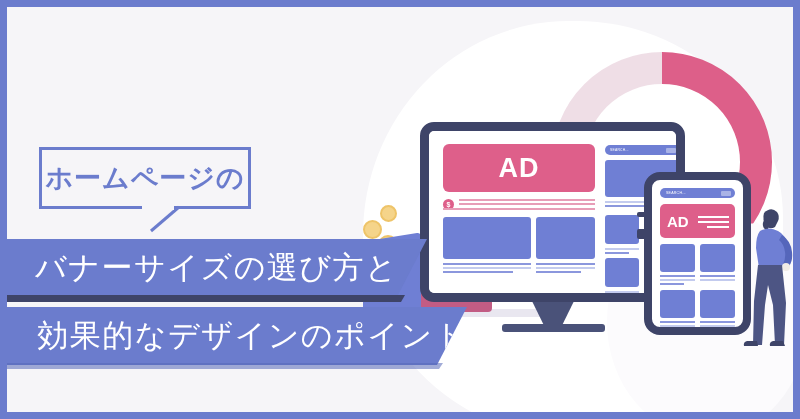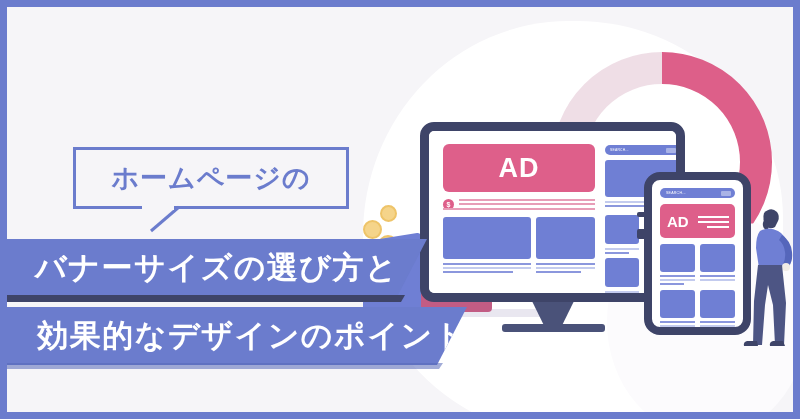--- a/index.html
+++ b/index.html
@@ -239,24 +239,23 @@
     position: absolute;
     left: 356px; top: 302px;
     width: 180px; height: 8px;
     background: #e9e7f0;
   }
 
   
   .bubble {
     position: absolute;
     left: 32px; top: 140px;
-    width: 276px; height: 62px;
+    width: 212px; height: 62px;
     border: 3px solid #6b7ccd;
     background: transparent;
-    margin-left: 34px;
   }
   .bubble-txt {
     position: absolute;
     left: 0; top: 0; right: 0; bottom: 0;
     display: flex; align-items: center; justify-content: center;
     color: #6b7ccd;
     font-weight: bold;
     font-size: 27px;
     letter-spacing: 1px;
   }
@@ -273,21 +272,21 @@
   }
 
   .band {
     position: absolute;
     background: #6b7ccd;
     display: flex;
     align-items: center;
   }
   .band .band-txt {
     color: #ffffff;
-    font-weight: bold;
+    font-weight: normal;
     font-size: 31px;
     letter-spacing: 1.5px;
     padding-left: 28px;
     white-space: nowrap;
   }
   .band-1 {
     left: 0; top: 232px;
     width: 420px; height: 58px;
     clip-path: polygon(0 0, 420px 0, 390px 58px, 0 58px);
   }

